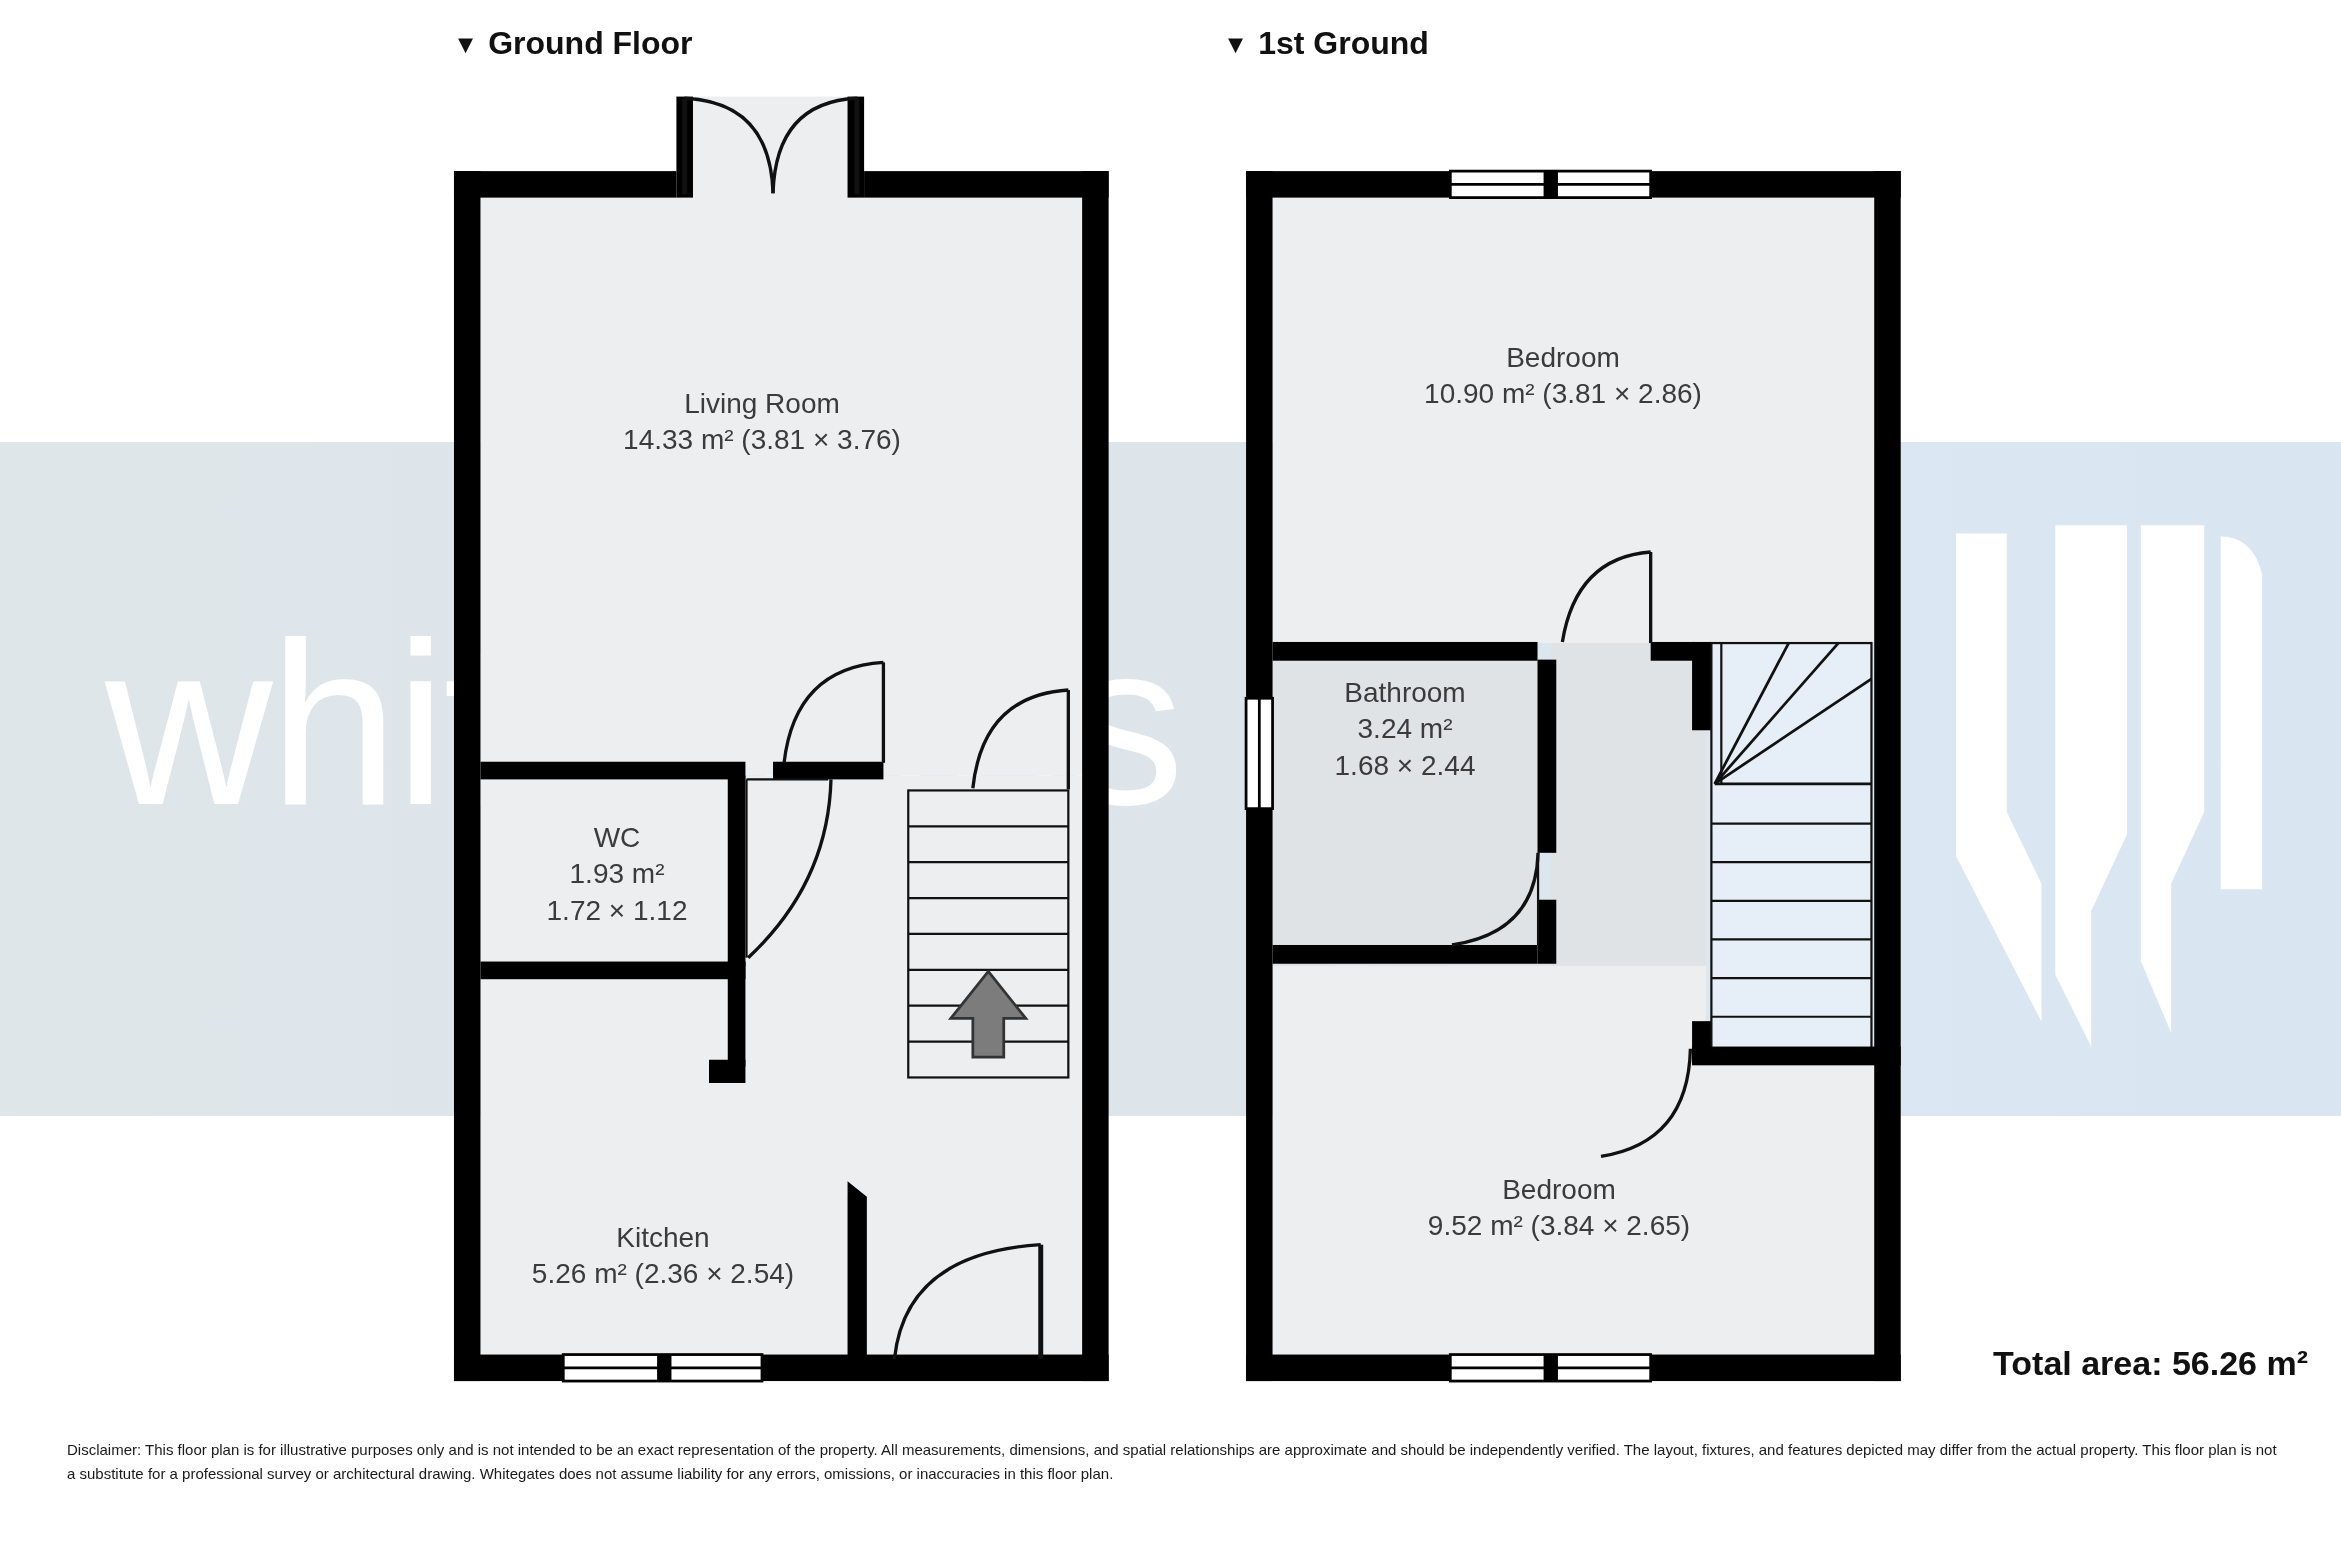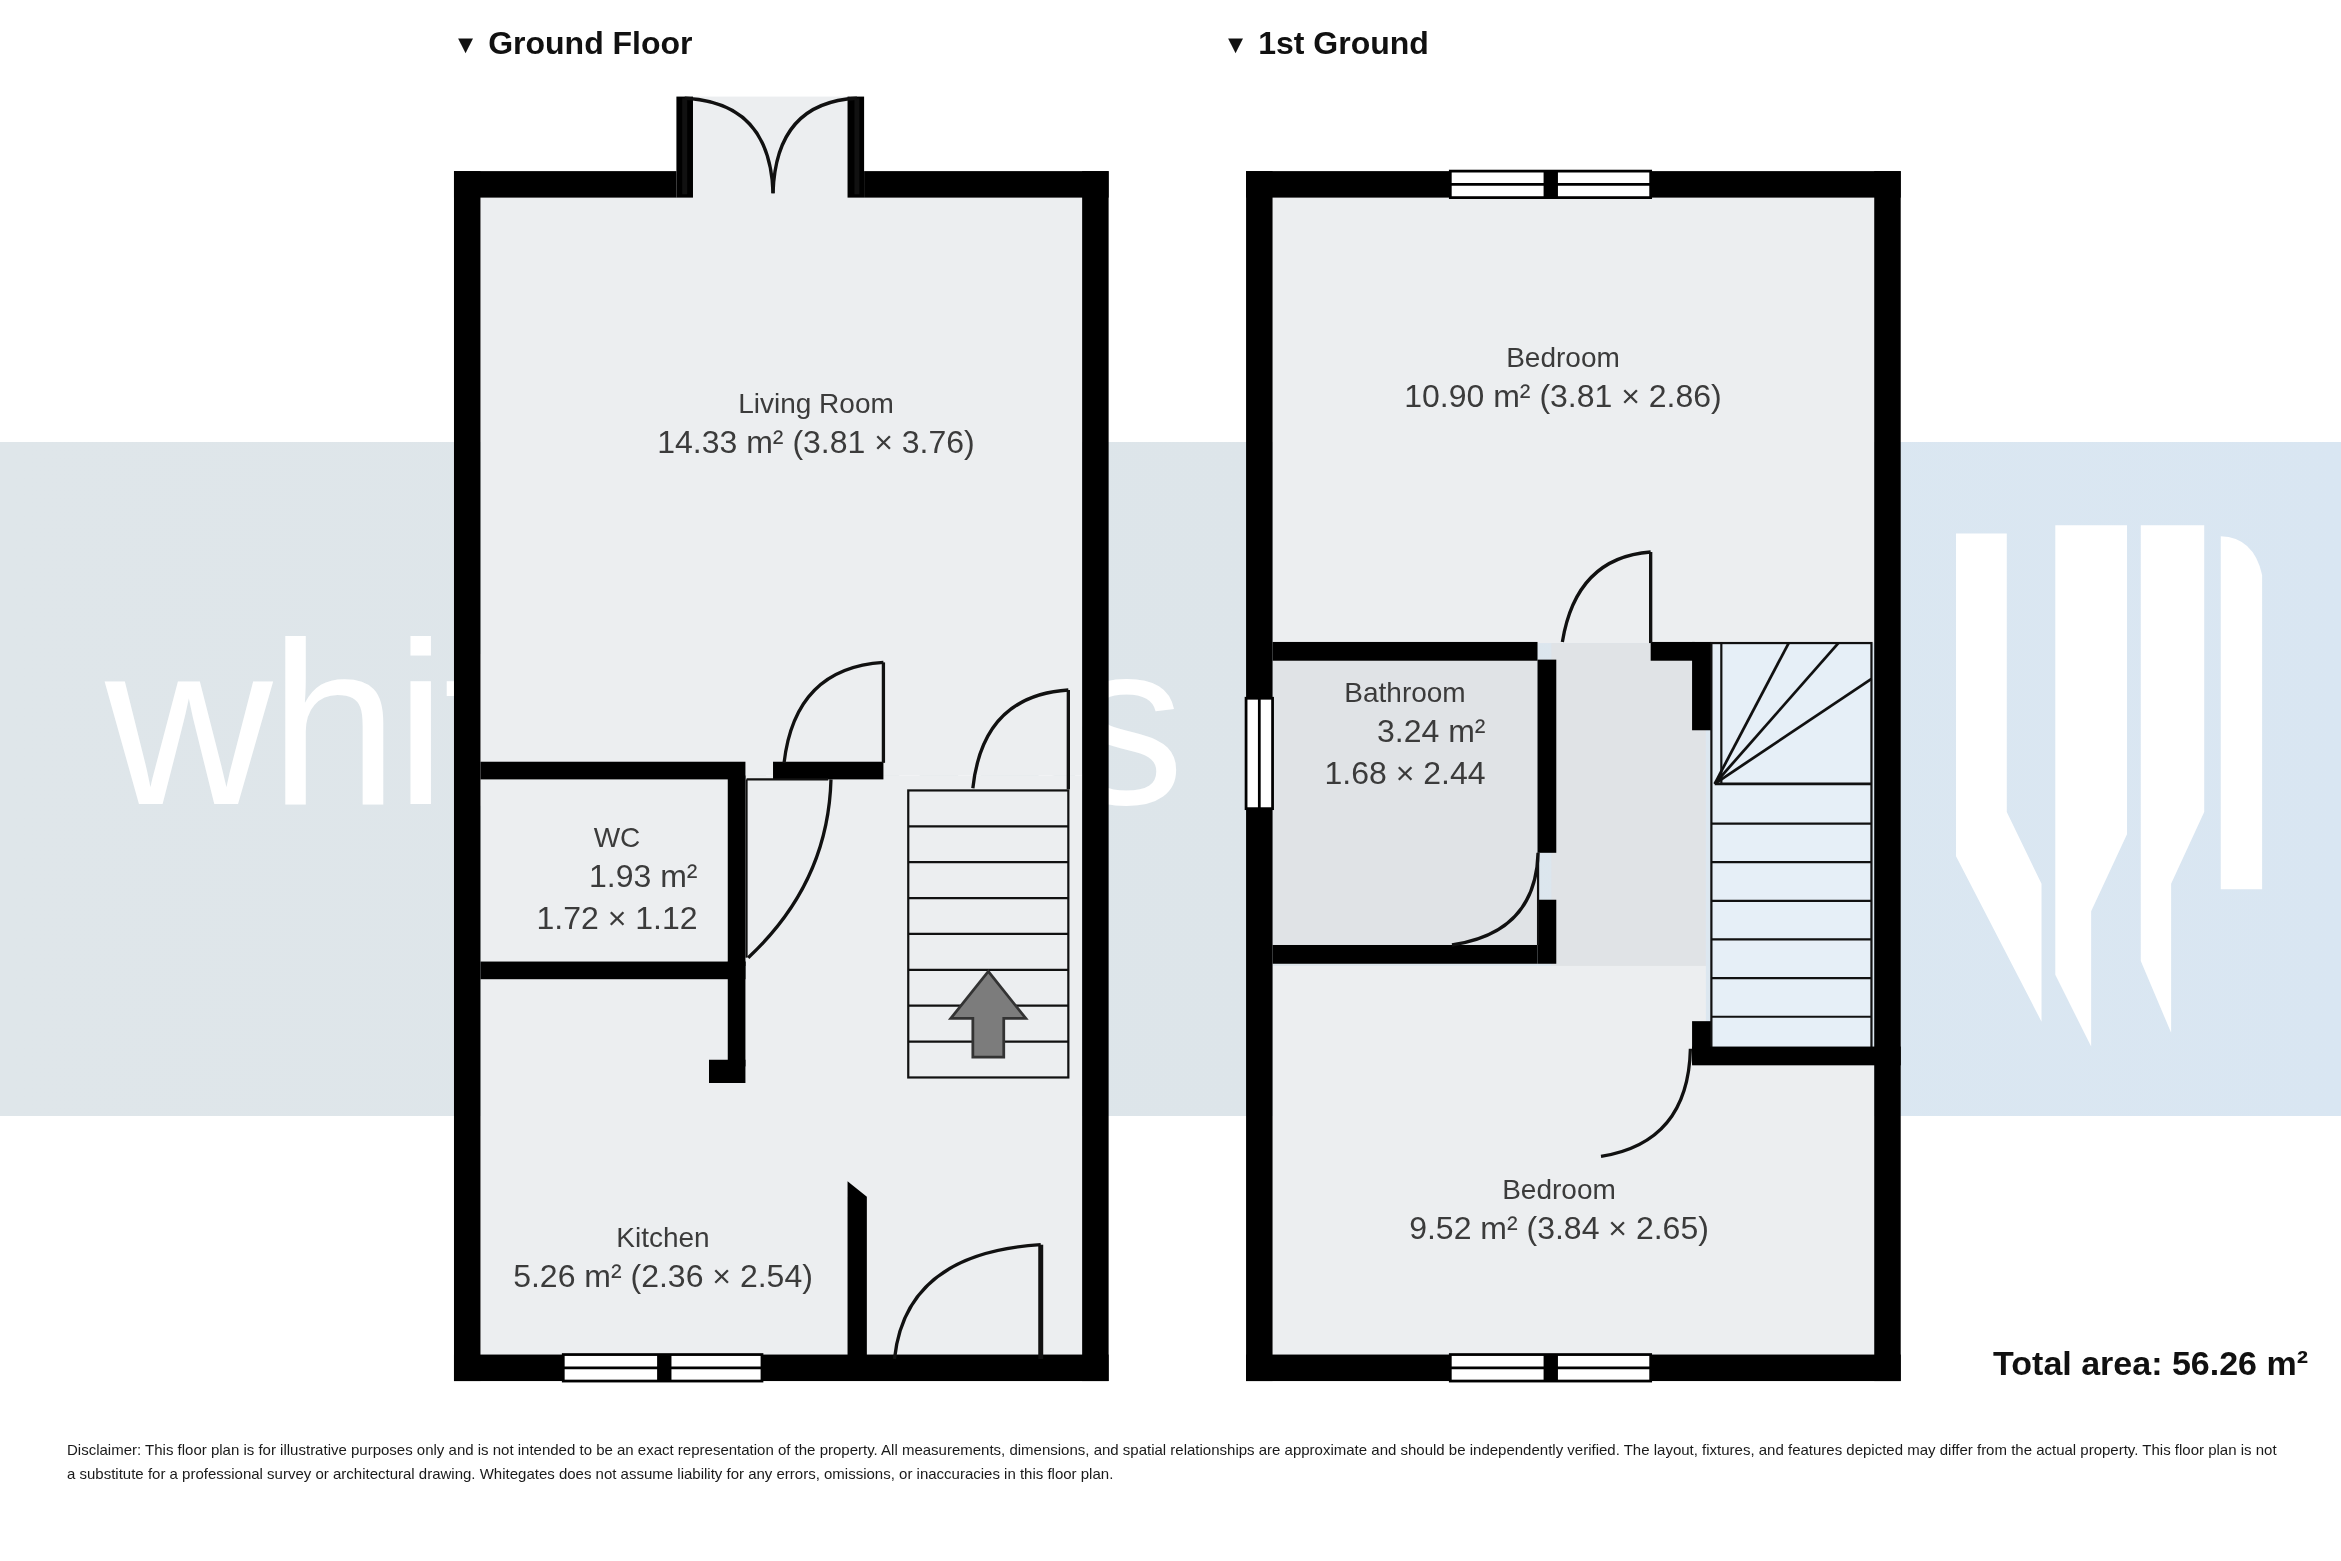--- a/index.html
+++ b/index.html
@@ -77,23 +77,23 @@
   .room-label {
     position: absolute;
     z-index: 6;
     text-align: center;
     color: #3b3b3b;
     line-height: 1.30;
     white-space: nowrap;
     transform: translateX(-50%);
   }
   .room-label .rl-name { font-size: 28px; display: block; }
-  .room-label .rl-meta { font-size: 32px; display: block; text-align: right; }
-
-  #label-living   { left: 816px; top: 386px; }
+  .room-label .rl-meta { font-size: 28px; display: block; }
+
+  #label-living   { left: 762px; top: 386px; }
   #label-wc       { left: 617px; top: 820px; }
   #label-kitchen  { left: 663px; top: 1220px; }
   #label-bed1     { left: 1563px; top: 340px; }
   #label-bath     { left: 1405px; top: 675px; }
   #label-bed2     { left: 1559px; top: 1172px; }
 
   
   #total-area {
     position: absolute;
     z-index: 6;

